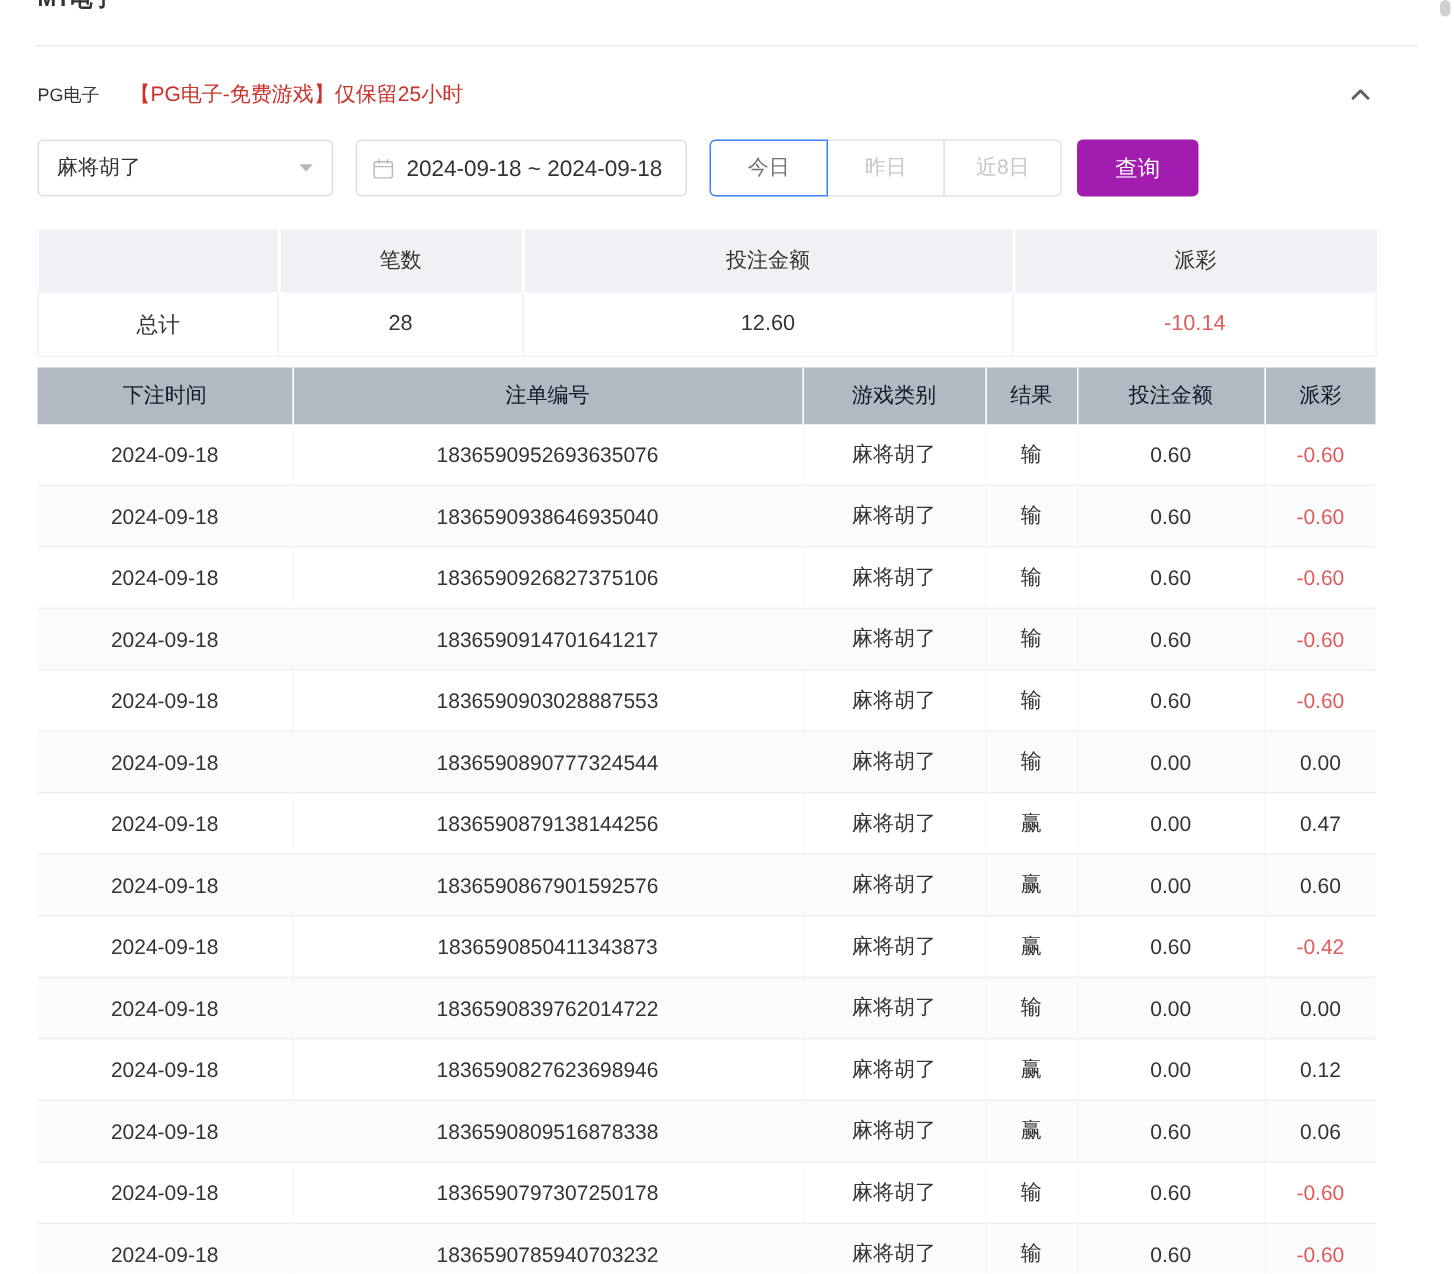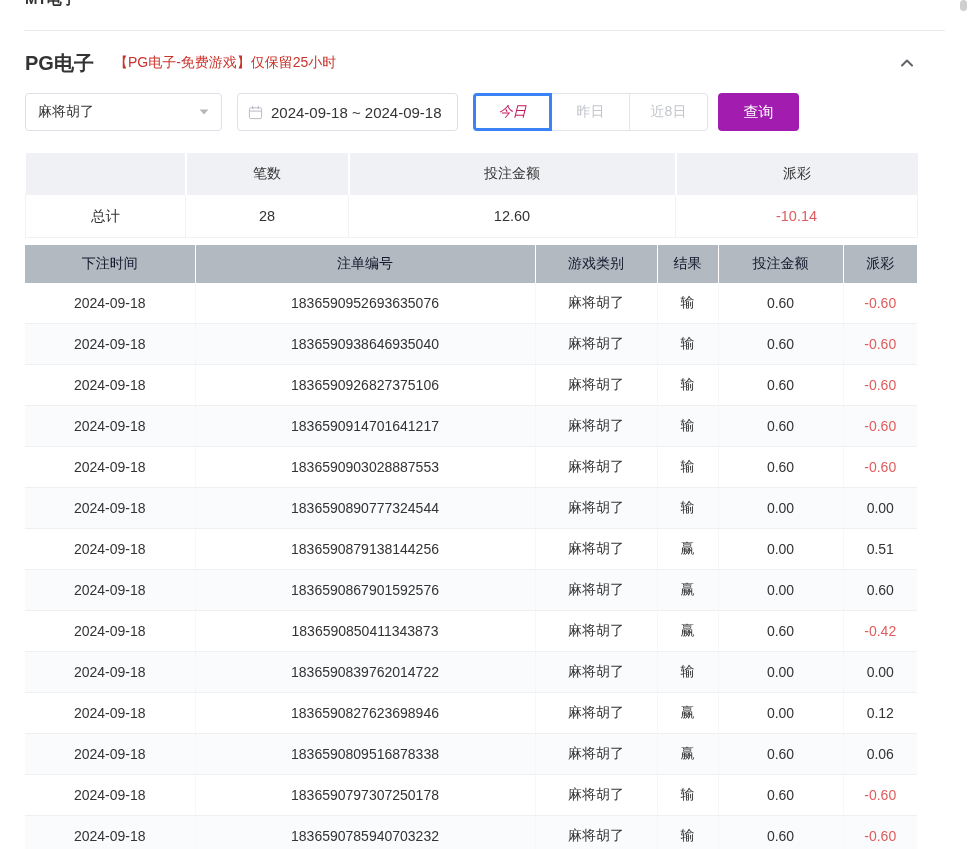--- a/index.html
+++ b/index.html
@@ -9,36 +9,36 @@
     color:#333;overflow:hidden;
   }
   .page{position:relative;width:969px;height:849px;background:#fff;overflow:hidden;}
 
   
   .top-title{position:absolute;left:25px;top:-10px;font-size:15px;font-weight:700;color:#333;}
   .divider{position:absolute;left:24px;right:24px;top:30px;height:1px;background:#ebebeb;}
 
   
   .section-header{position:absolute;left:25px;top:50px;width:892px;height:26px;display:flex;align-items:center;}
-  .sec-title{font-size:20px;font-weight:700;color:#333;}
+  .sec-title{font-size:12px;font-weight:400;color:#333;}
   .sec-notice{margin-left:20px;font-size:14px;font-weight:400;color:#c9332b;}
   .collapse-btn{margin-left:auto;width:20px;height:20px;display:flex;align-items:center;justify-content:center;cursor:pointer;background:none;border:none;padding:0;}
 
   
   .filters{position:absolute;left:25px;top:93px;width:892px;height:38px;display:flex;align-items:flex-start;}
   .filters *{box-sizing:border-box;}
   .select-box{width:197px;height:38px;border:1px solid #dcdfe6;border-radius:4px;display:flex;align-items:center;justify-content:space-between;padding:0 12px;font-size:14px;color:#333;background:#fff;cursor:pointer;}
   .date-box{margin-left:15px;width:221px;height:38px;border:1px solid #dcdfe6;border-radius:4px;display:flex;align-items:center;padding:0 10px;font-size:15px;color:#333;background:#fff;cursor:pointer;}
   .date-box .cal{margin-right:8px;display:flex;align-items:center;}
   .btn-group{margin-left:15px;display:flex;}
   .qbtn{width:79px;height:38px;background:#fff;border:1px solid #e1e4e8;color:#c2c6cc;font-size:14px;cursor:pointer;font-family:inherit;padding:0;}
   .qbtn + .qbtn{margin-left:-1px;}
   .qbtn.first{border-radius:4px 0 0 4px;}
   .qbtn.last{border-radius:0 4px 4px 0;}
-  .qbtn.active{border:3px solid #3b82f6;color:#be185d;position:relative;z-index:2;border-radius:4px 0 0 4px;font-style:italic;}
+  .qbtn.active{border:1px solid #3b82f6;color:#737373;position:relative;z-index:2;border-radius:4px 0 0 4px;}
   .search-btn{margin-left:10px;width:81px;height:38px;background:#a21caf;border:none;border-radius:4px;color:#fff;font-size:15px;cursor:pointer;font-family:inherit;}
 
   
   table{border-collapse:collapse;}
   .summary{position:absolute;left:25px;top:153px;width:892px;table-layout:fixed;}
   .summary th{height:39px;background:#eff1f4;font-weight:400;font-size:14px;color:#333;border-right:2px solid #fff;}
   .summary th:last-child{border-right:none;}
   .summary td{height:40px;text-align:center;font-size:14.5px;color:#333;border:1px solid #f2f2f2;background:#fff;}
 
   
@@ -193,21 +193,21 @@
           <td>输</td>
           <td>0.00</td>
           <td>0.00</td>
         </tr>
         <tr>
           <td>2024-09-18</td>
           <td>1836590879138144256</td>
           <td>麻将胡了</td>
           <td>赢</td>
           <td>0.00</td>
-          <td>0.51</td>
+          <td>0.47</td>
         </tr>
         <tr>
           <td>2024-09-18</td>
           <td>1836590867901592576</td>
           <td>麻将胡了</td>
           <td>赢</td>
           <td>0.00</td>
           <td>0.60</td>
         </tr>
         <tr>

